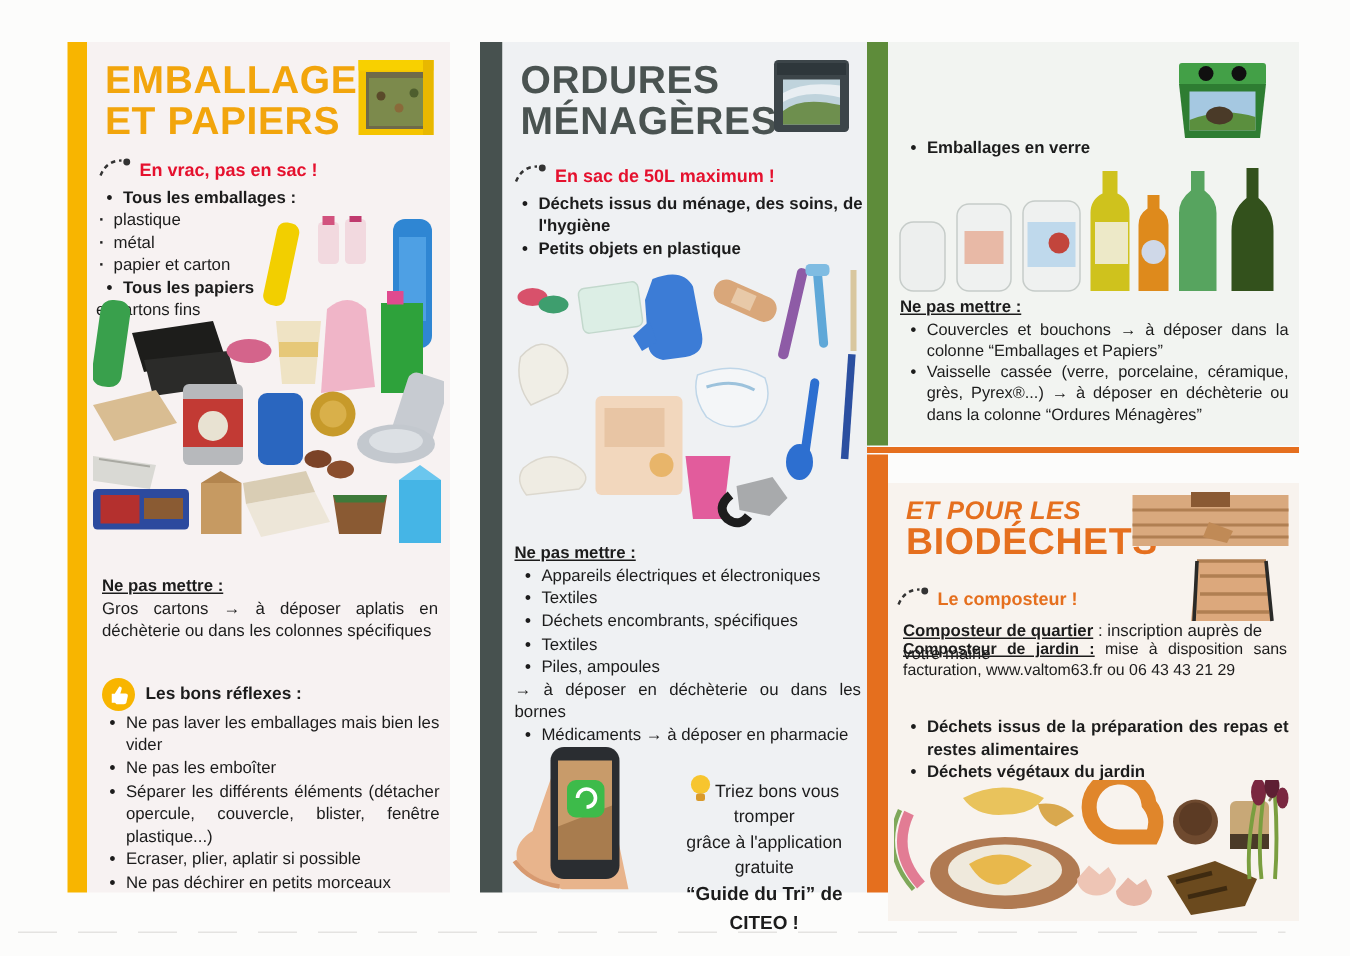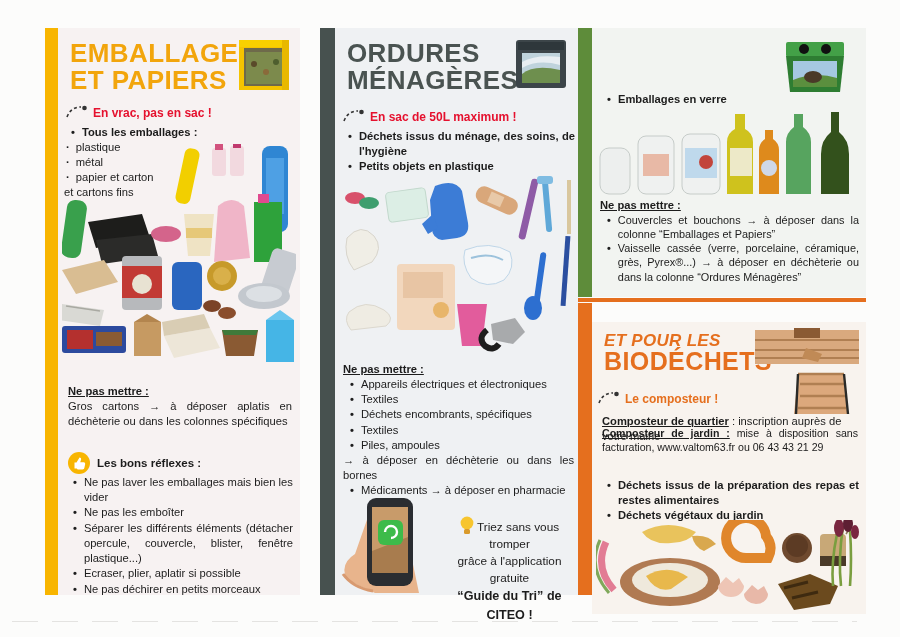--- a/index.html
+++ b/index.html
@@ -88,20 +88,21 @@
       <circle cx="18.5" cy="4" r="2.3" fill="#333"></circle>
     </svg>
     <span>En vrac, pas en sac !</span>
   </div>
 
   <div class="abs" style="left:6px; top:97px; width:150px;">
     <div class="bl b-bold">Tous les emballages :</div>
     <div class="dotline">plastique</div>
     <div class="dotline">métal</div>
     <div class="dotline">papier et carton</div>
+    <div class="bl b-bold">Tous les papiers</div>
     <div class="txt">et cartons fins</div>
   </div>
 
   <span class="abs" style="left:4px; top:116px;">
     <svg width="234" height="236" viewBox="0 0 234 236">
       <rect x="150" y="4" width="14" height="28" rx="3" fill="#F2D9DF"></rect>
         <rect x="153" y="0" width="8" height="6" fill="#D2527E"></rect>
       <rect x="168" y="2" width="14" height="30" rx="3" fill="#F2D9DF"></rect>
         <rect x="171" y="-2" width="8" height="6" fill="#C03A6E"></rect>
       <rect x="118" y="4" width="15" height="56" rx="6" fill="#F2CF00" transform="rotate(12 125 32)"></rect>
@@ -247,21 +248,21 @@
       <rect x="41" y="24" width="25" height="25" rx="6" fill="#3DBB4A"></rect>
       <path d="M48,36 a6,6 0 1,1 6,6" stroke="#fff" stroke-width="2.4" fill="none"></path>
     </svg>
   </span>
 
   <div class="abs app-text" style="left:108px; top:488px; right:4px;">
     <span><svg width="14" height="19" viewBox="0 0 14 19" style="vertical-align:-4px;">
       <circle cx="7" cy="7" r="6.4" fill="#F7C52E"></circle>
       <rect x="4" y="13" width="6" height="5" rx="1.5" fill="#D99A2B"></rect>
     </svg></span>
-    <span class="l1">Triez sans vous tromper</span><br>
+    <span class="l1">Triez bons vous tromper</span><br>
     <span>grâce à l'application gratuite</span><br>
     <span class="l3">“Guide du Tri” de CITEO !</span>
   </div>
 </section>
 
 <div class="stripe s3"></div>
 <section class="panel p3">
 
 
   <span class="abs" style="right:16px; top:8px;">

